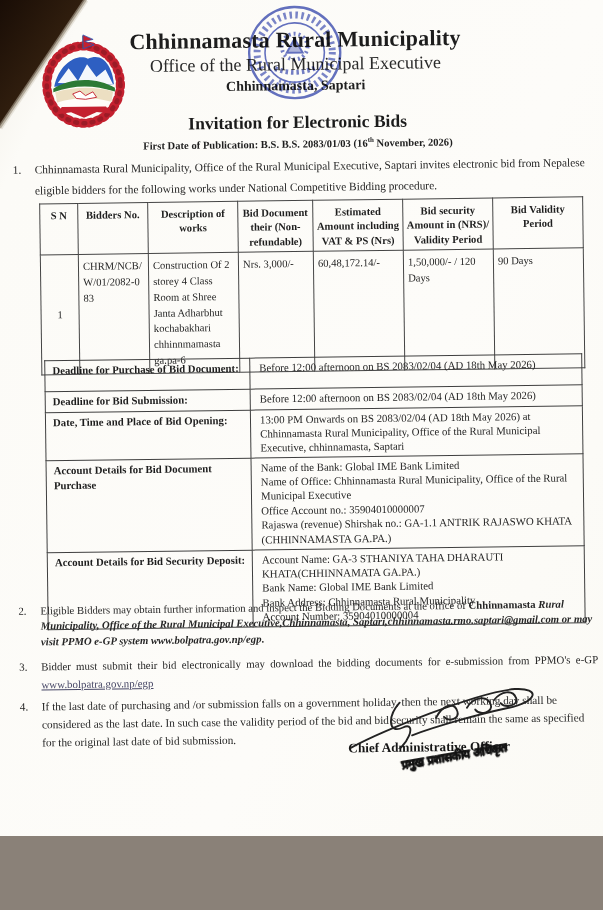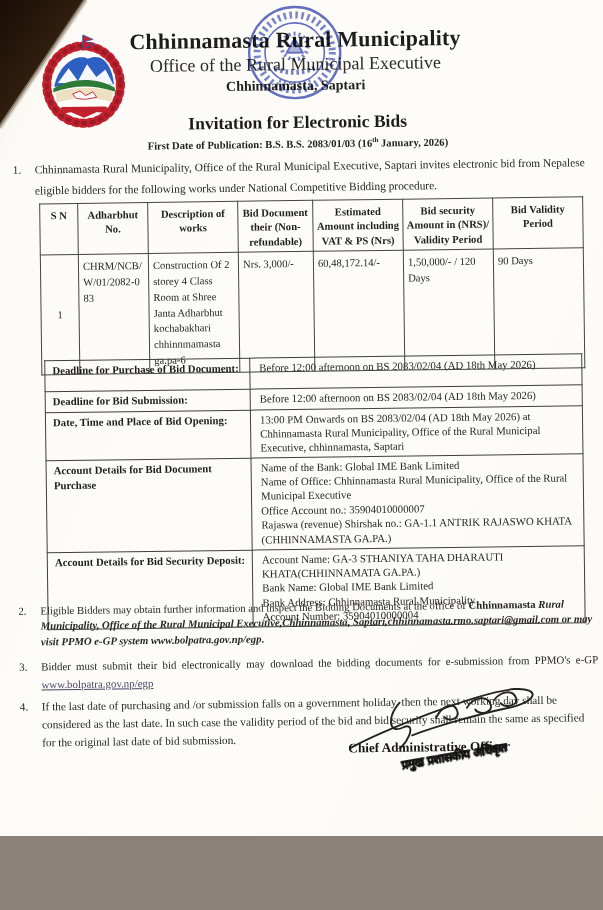--- a/index.html
+++ b/index.html
@@ -104,41 +104,41 @@
       </g>
     </svg>
 
     <div class="titles">
       <div class="t-muni">Chhinnamasta Rural Municipality</div>
       <div class="t-office">Office of the Rural Municipal Executive</div>
       <div class="t-loc">Chhinnamasta, Saptari</div>
     </div>
 
     <div class="n-title">Invitation for Electronic Bids</div>
-    <div class="n-pub"><span>First Date of Publication: B.S. B.S. 2083/01/03 (16</span><sup>th</sup><span> January, 2026)</span></div>
+    <div class="n-pub"><span>First Date of Publication: B.S. B.S. 2083/01/03 (16</span><sup>th</sup><span> November, 2026)</span></div>
 
     <div class="para p1">
       <span class="num">1.</span>
       <span>Chhinnamasta Rural Municipality, Office of the Rural Municipal Executive, Saptari invites electronic bid from Nepalese eligible bidders for the following works under National Competitive Bidding procedure.</span>
     </div>
 
     <table class="bid-table">
       <colgroup>
         <col style="width:38px">
           <col style="width:70px">
           <col style="width:90px">
           <col style="width:75px">
         <col style="width:90px">
           <col style="width:90px">
           <col style="width:90px">
       </colgroup>
       <tbody>
           <tr>
         <th>S N</th>
-        <th>Adharbhut No.</th>
+        <th>Bidders No.</th>
         <th>Description of works</th>
         <th>Bid Document their (Non-refundable)</th>
         <th>Estimated Amount including VAT &amp; PS (Nrs)</th>
         <th>Bid security Amount in (NRS)/ Validity Period</th>
         <th>Bid Validity Period</th>
       </tr>
       <tr class="data">
         <td class="sn">1</td>
         <td class="cell-break">CHRM/NCB/W/01/2082-083</td>
         <td>Construction Of 2 storey 4 Class Room at Shree Janta Adharbhut kochabakhari chhinnmamasta ga.pa-6</td>

